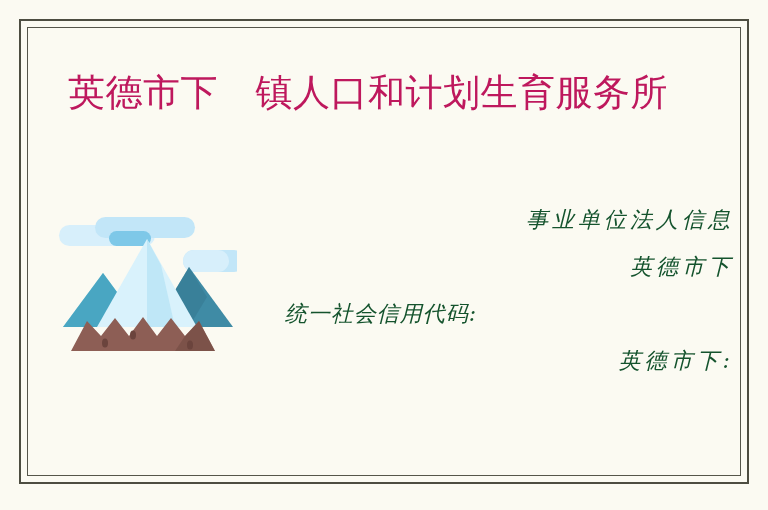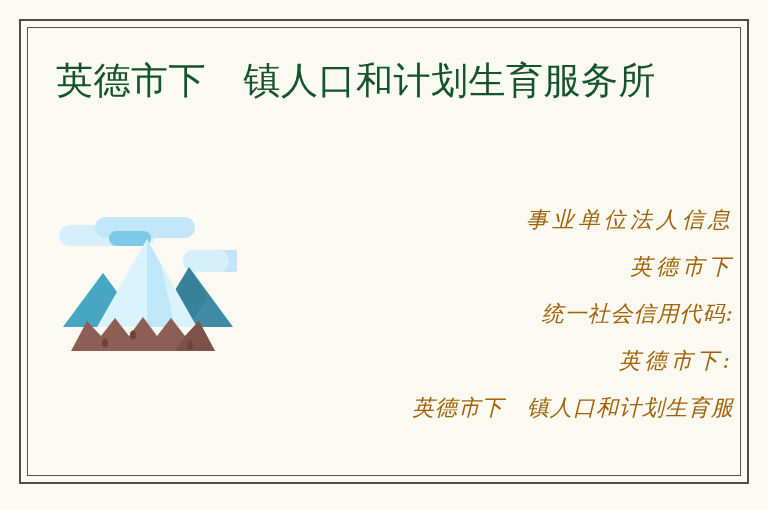--- a/index.html
+++ b/index.html
@@ -51,27 +51,27 @@
     box-sizing: border-box;
     overflow: hidden;
   }
 
   
   .doc-title {
     position: absolute;
     left: 28px;
     top: 26px;
     width: 620px;
-    margin: 0;
+    margin: 12px;
     font-family: "Liberation Sans", "DejaVu Sans", sans-serif;
     font-size: 37px;
     line-height: 54px;
     font-weight: 400;
     letter-spacing: 0.5px;
-    color: #14532d;
+    color: #be185d;
     white-space: pre-wrap;
     word-break: break-all;
   }
 
   
   .image-placeholder {
     position: absolute;
     left: 29px;
     top: 177px;
     width: 180px;
@@ -89,30 +89,30 @@
     left: 0px;
     top: 168px;
     width: 712px;
     padding: 0;
   }
   .hw-line {
     display: block;
     font-family: "DejaVu Serif", "Liberation Serif", serif;
     font-size: 22px;
     line-height: 47px;
-    color: #a16207;
+    color: #14532d;
     text-align: right;
     padding-right: 6px;
     white-space: pre;
     letter-spacing: 2px;
     font-style: italic;
     font-weight: 400;
   }
   .hw-line.spaced  { letter-spacing: 4px; }
-  .hw-line.wide    { letter-spacing: 1px; }
+  .hw-line.wide    { letter-spacing: 1px; text-align: center; }
 </style>
 </head>
 <body>
 
 <div class="page">
 
   <div class="frame-outer"></div>
   <div class="frame-inner"></div>
 
   <div class="content">
@@ -144,17 +144,16 @@
         <ellipse cx="76" cy="130" rx="3" ry="4.5" fill="#6b443d"></ellipse>
         <ellipse cx="133" cy="140" rx="3" ry="4.5" fill="#6b443d"></ellipse>
       </svg>
     </div>
 
     <div class="body-lines">
       <span class="hw-line spaced">事业单位法人信息</span>
       <span class="hw-line spaced">英德市下</span>
       <span class="hw-line wide">统一社会信用代码:</span>
       <span class="hw-line spaced">英德市下:</span>
-      <span class="hw-line wide">英德市下　镇人口和计划生育服</span>
     </div>
 
   </div>
 </div>
 
 </body></html>

